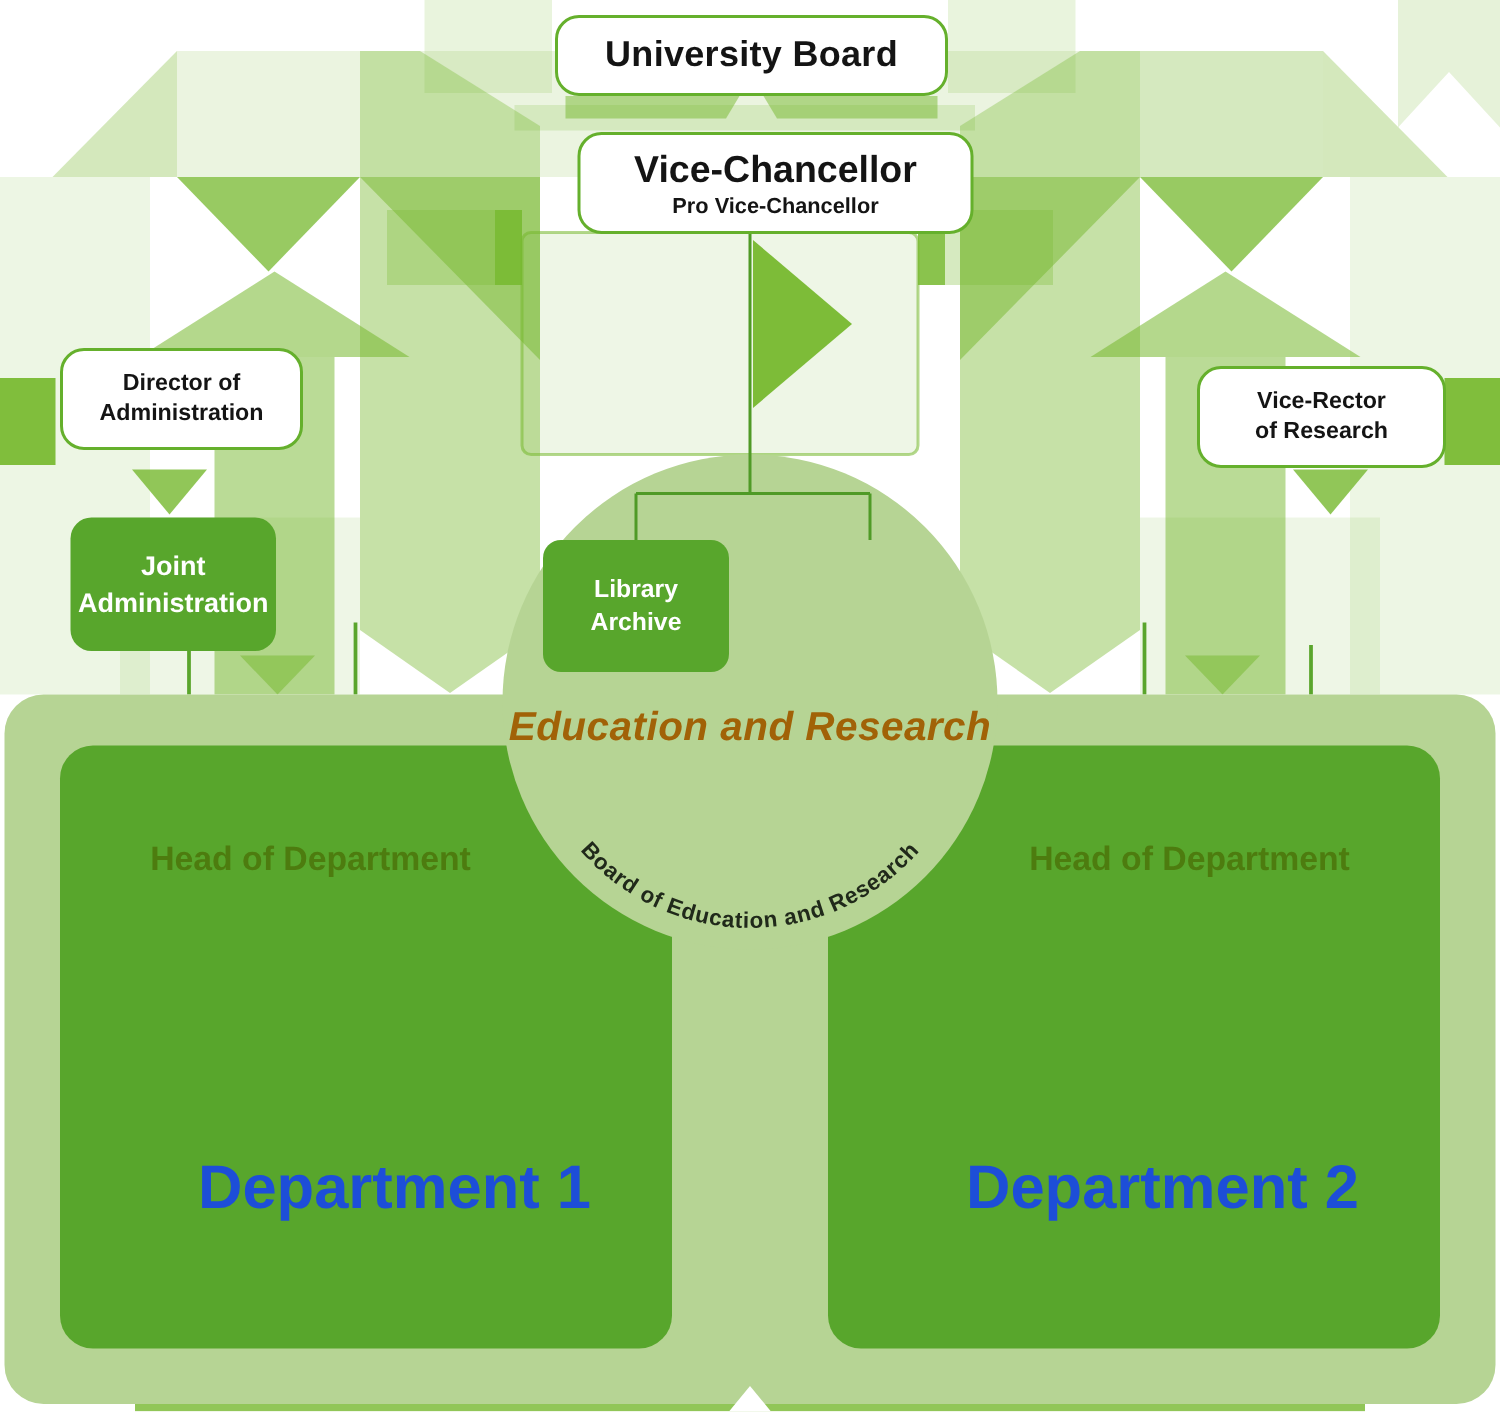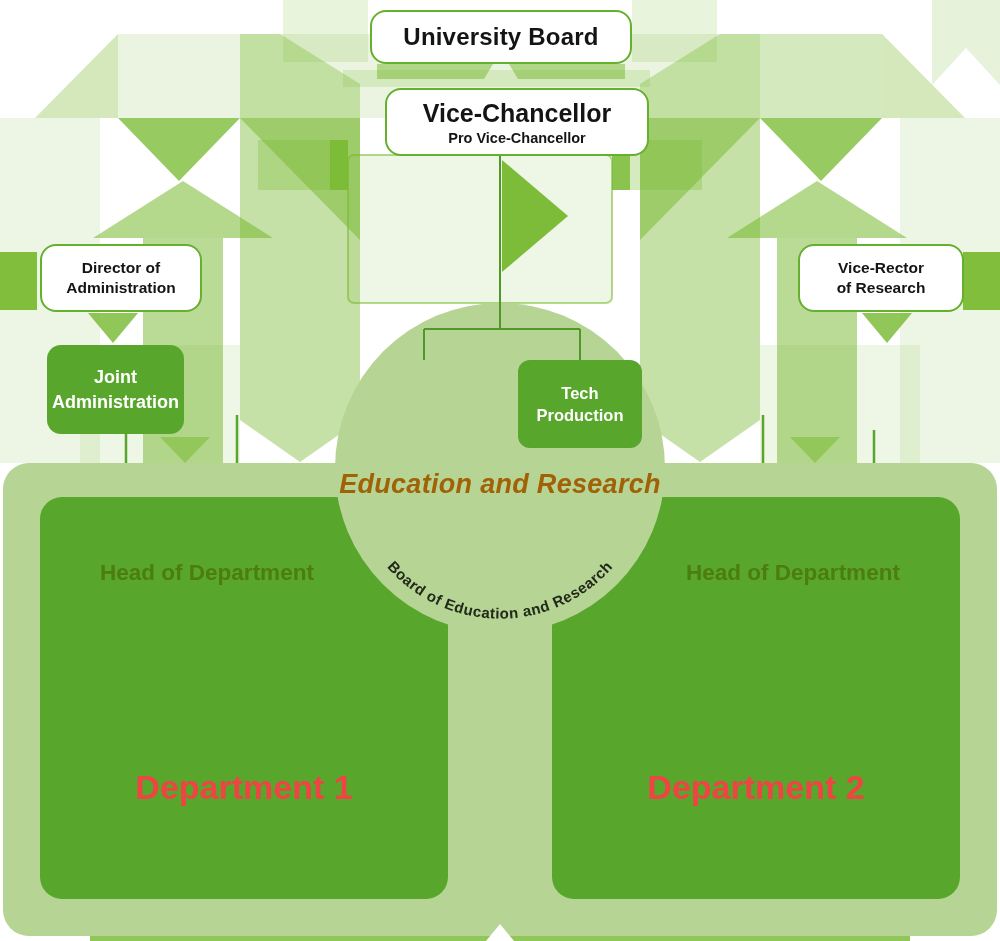--- a/index.html
+++ b/index.html
@@ -23,21 +23,21 @@
   .t-vc{font-size:25px;font-weight:700;}
   .t-sub{font-size:14.5px;font-weight:700;margin-top:2px;}
   .t-sm{font-size:15.5px;font-weight:700;line-height:1.3;}
   .t-ja{font-size:18px;line-height:1.35;}
   .t-lib{font-size:16.5px;line-height:1.35;}
   .edu-label{
     font-size:27px;font-weight:700;font-style:italic;color:#a16207;
     text-align:center;letter-spacing:.3px;
   }
   .head-label{font-size:22.5px;font-weight:700;color:#4d7c0f;text-align:center;}
-  .dept-label{font-size:34px;font-weight:700;color:#ef4444;text-align:center;}
+  .dept-label{font-size:41px;font-weight:700;color:#1d4ed8;text-align:right;}
 </style>
 </head>
 <body>
 
 <div class="stage">
 
   <svg class="decor" viewBox="0 0 1000 941">
 
     <g fill="#76B82E">
       <rect x="283" y="0" width="85" height="62" fill-opacity="0.16"></rect>
@@ -105,41 +105,41 @@
 
   <div class="abs whitebox" style="left:370px;top:10px;width:262px;height:54px;">
     <div class="t-xl">University Board</div>
   </div>
 
   <div class="abs whitebox" style="left:385px;top:88px;width:264px;height:68px;">
     <div class="t-vc">Vice-Chancellor</div>
     <div class="t-sub">Pro Vice-Chancellor</div>
   </div>
 
-  <div class="abs whitebox" style="left:40px;top:244px;width:162px;height:68px;">
+  <div class="abs whitebox" style="left:40px;top:232px;width:162px;height:68px;">
     <div class="t-sm">Director of</div>
     <div class="t-sm">Administration</div>
   </div>
 
   <div class="abs whitebox" style="left:798px;top:244px;width:166px;height:68px;">
     <div class="t-sm">Vice-Rector</div>
     <div class="t-sm">of Research</div>
   </div>
 
   <div class="abs greenbox t-ja" style="left:47px;top:345px;width:137px;height:89px;">
     <div>Joint</div>
     <div>Administration</div>
   </div>
 
 
+  <div class="abs greenbox t-lib" style="left:362px;top:360px;width:124px;height:88px;border-radius:12px;">
+    <div>Library</div>
+    <div>Archive</div>
+  </div>
 
-  <div class="abs greenbox t-lib" style="left:518px;top:360px;width:124px;height:88px;border-radius:12px;">
-    <div>Tech</div>
-    <div>Production</div>
-  </div>
 
   <div class="abs edu-label" style="left:300px;top:468px;width:400px;height:32px;line-height:32px;">Education and Research</div>
 
   <div class="abs head-label" style="left:67px;top:560px;width:280px;">Head of Department</div>
   <div class="abs dept-label" style="left:94px;top:768px;width:300px;">Department 1</div>
 
   <div class="abs head-label" style="left:653px;top:560px;width:280px;">Head of Department</div>
   <div class="abs dept-label" style="left:606px;top:768px;width:300px;">Department 2</div>
 
 </div>

